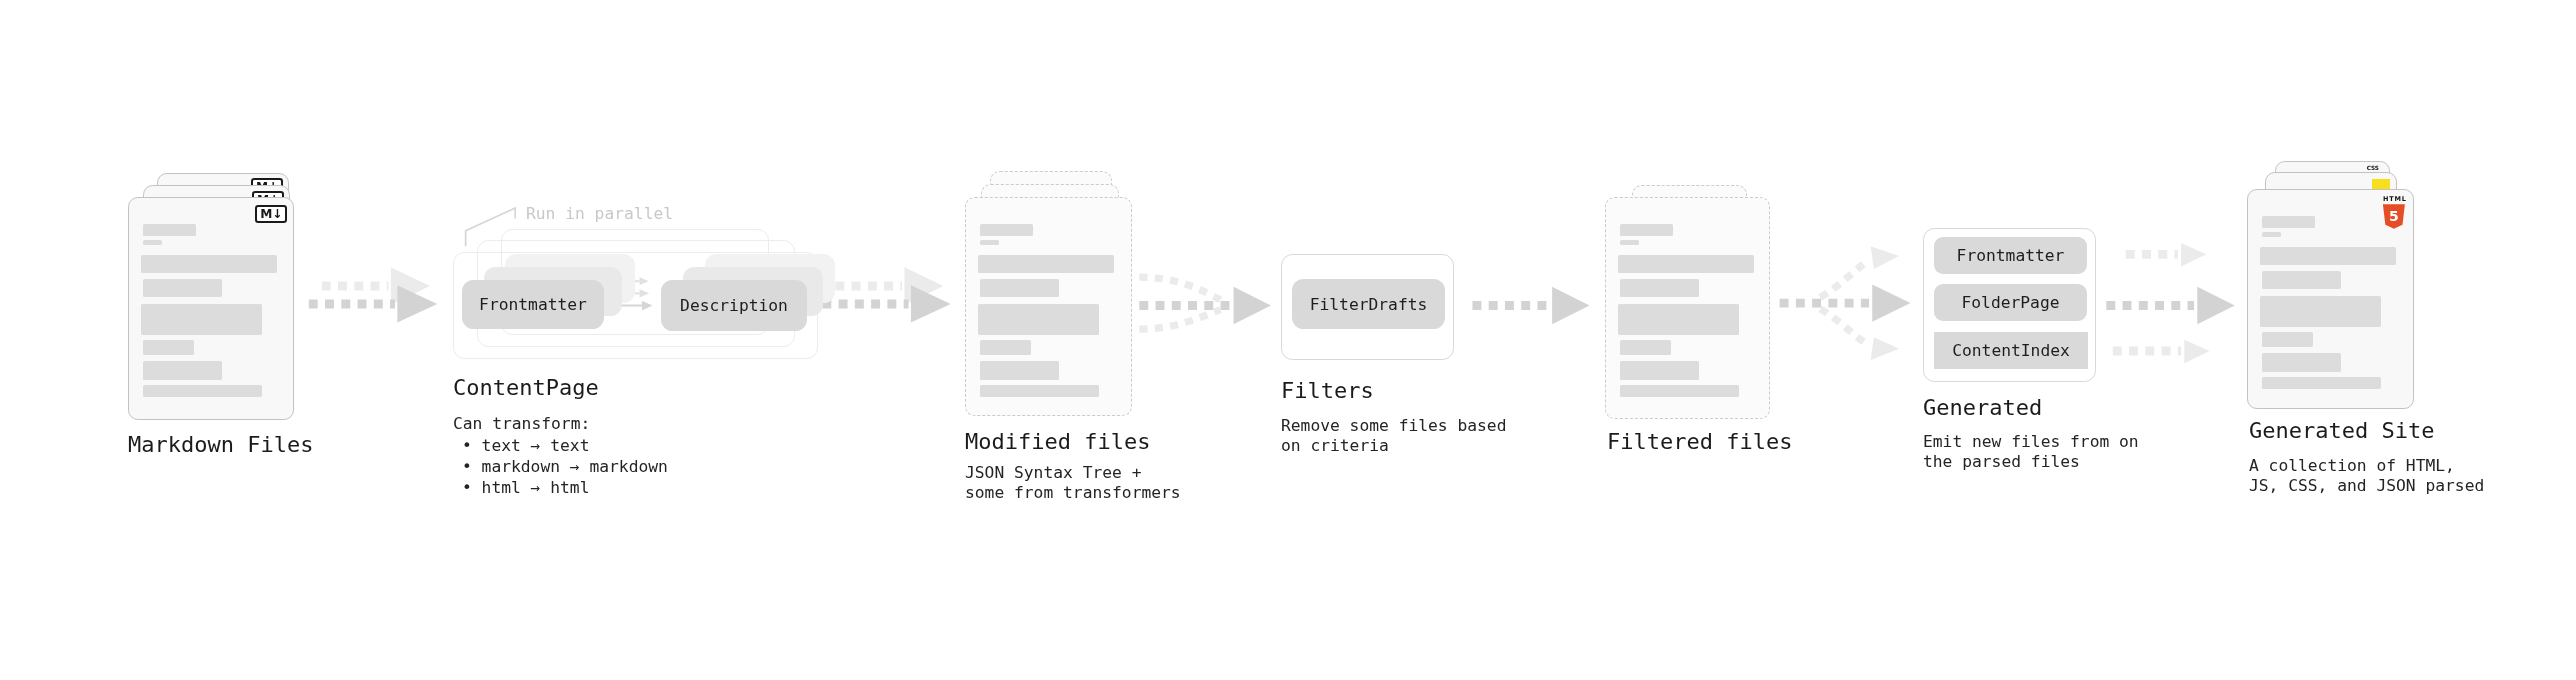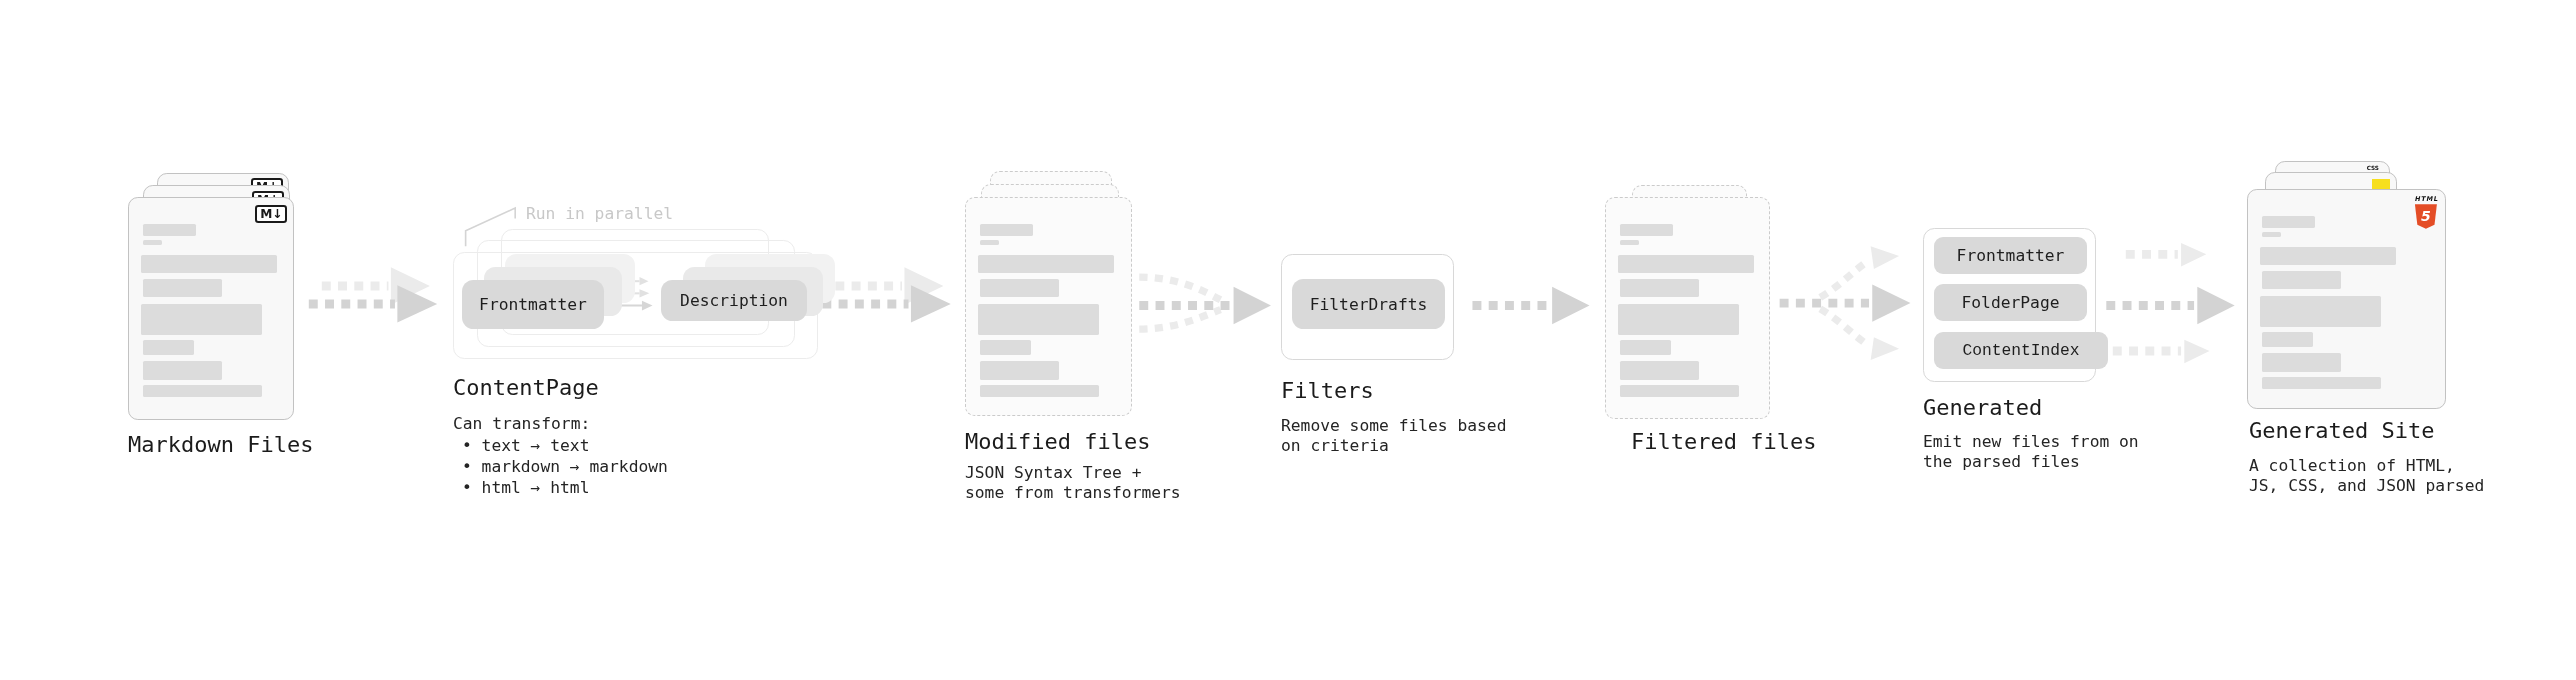--- a/index.html
+++ b/index.html
@@ -167,21 +167,21 @@
     <div class="panel" style="left:501px;top:229px;width:268px;height:106px;"></div>
     <div class="panel" style="left:477px;top:240px;width:318px;height:107px;"></div>
     <div class="panel" style="left:453px;top:252px;width:365px;height:107px;"></div>
 
     <div class="pill ghost2" style="left:505px;top:254px;width:130px;height:49px;"></div>
     <div class="pill ghost1" style="left:484px;top:267px;width:138px;height:49px;"></div>
     <div class="pill" style="left:462px;top:280px;width:142px;height:49px;">Frontmatter</div>
 
     <div class="pill ghost2" style="left:705px;top:254px;width:130px;height:49px;"></div>
     <div class="pill ghost1" style="left:683px;top:267px;width:140px;height:49px;"></div>
-    <div class="pill" style="left:661px;top:280px;width:146px;height:41px;">Description</div>
+    <div class="pill" style="left:661px;top:280px;width:146px;height:51px;">Description</div>
 
     <div class="runlabel" style="left:526px;top:204px;">Run in parallel</div>
 
     <div class="stage-title" style="left:453px;top:375px;">ContentPage</div>
     <div class="caption" style="left:453px;top:414px;">Can transform:</div>
     <div class="caption" style="left:462px;top:435px;line-height:21px;">
       <div>• text → text</div>
       <div>• markdown → markdown</div>
       <div>• html → html</div>
     </div>
@@ -226,46 +226,46 @@
           <div class="sk" style="left: 14px; top: 26px; width: 53px; height: 12.2px;"></div>
           <div class="sk" style="left: 14px; top: 42px; width: 18.7px; height: 4.9px;"></div>
           <div class="sk" style="left: 12.2px; top: 57px; width: 136px; height: 18px;"></div>
           <div class="sk" style="left: 14px; top: 81px; width: 79px; height: 18px;"></div>
           <div class="sk" style="left: 12.2px; top: 106px; width: 121px; height: 31px;"></div>
           <div class="sk" style="left: 14px; top: 142px; width: 51px; height: 14.6px;"></div>
           <div class="sk" style="left: 14px; top: 163px; width: 79px; height: 18.7px;"></div>
           <div class="sk" style="left: 14px; top: 187px; width: 119px; height: 12.2px;"></div>
         </div>
     </div>
-    <div class="stage-title" style="left:1607px;top:429px;margin-left:24px;">Filtered files</div>
+    <div class="stage-title" style="left:1607px;top:429px;">Filtered files</div>
   </div>
 
   <div>
     <div class="box" style="left:1923px;top:228px;width:173px;height:154px;"></div>
     <div class="pill" style="left:1934px;top:237px;width:153px;height:37px;border-radius:9px;">Frontmatter</div>
     <div class="pill" style="left:1934px;top:284px;width:153px;height:37px;border-radius:9px;">FolderPage</div>
-    <div class="pill" style="left:1934px;top:332px;width:174px;height:37px;border-radius:9px;font-family:Liberation Mono, monospace;">ContentIndex</div>
+    <div class="pill" style="left:1934px;top:332px;width:154px;height:37px;border-radius:1px;">ContentIndex</div>
     <div class="stage-title" style="left:1923px;top:395px;">Generated</div>
     <div class="caption" style="left:1923px;top:432px;">
       <div>Emit new files from on</div>
       <div>the parsed files</div>
     </div>
   </div>
 
   <div>
     <div class="doc-card solid" style="left:2275px;top:161px;width:115px;height:37px;">
       <div class="cssbadge">
         <div class="csstext">CSS</div>
         <div class="cssbar"></div>
       </div>
     </div>
     <div class="doc-card solid" style="left:2265px;top:172px;width:132px;height:41px;">
       <div class="jsbadge"></div>
     </div>
-    <div class="doc-card solid" style="left:2247px;top:189px;width:199px;height:220px;font-style:italic;">
+    <div class="doc-card solid" style="left:2247px;top:189px;width:167px;height:220px;">
       <div class="h5wrap">
         <div class="h5text">HTML</div>
         <div class="h5shield">5</div>
       </div>
       <div class="doc-skeleton">
           <div class="sk" style="left: 14px; top: 26px; width: 53px; height: 12.2px;"></div>
           <div class="sk" style="left: 14px; top: 42px; width: 18.7px; height: 4.9px;"></div>
           <div class="sk" style="left: 12.2px; top: 57px; width: 136px; height: 18px;"></div>
           <div class="sk" style="left: 14px; top: 81px; width: 79px; height: 18px;"></div>
           <div class="sk" style="left: 12.2px; top: 106px; width: 121px; height: 31px;"></div>

